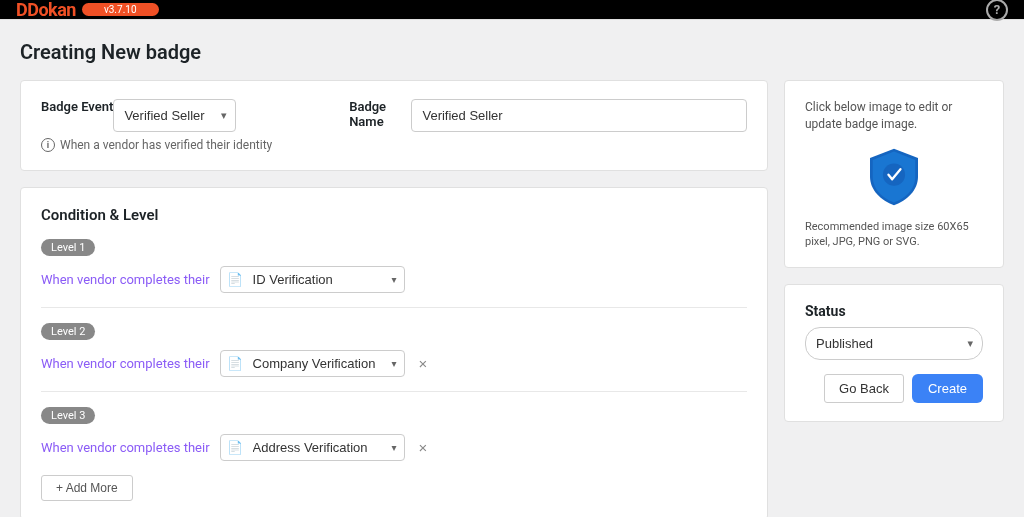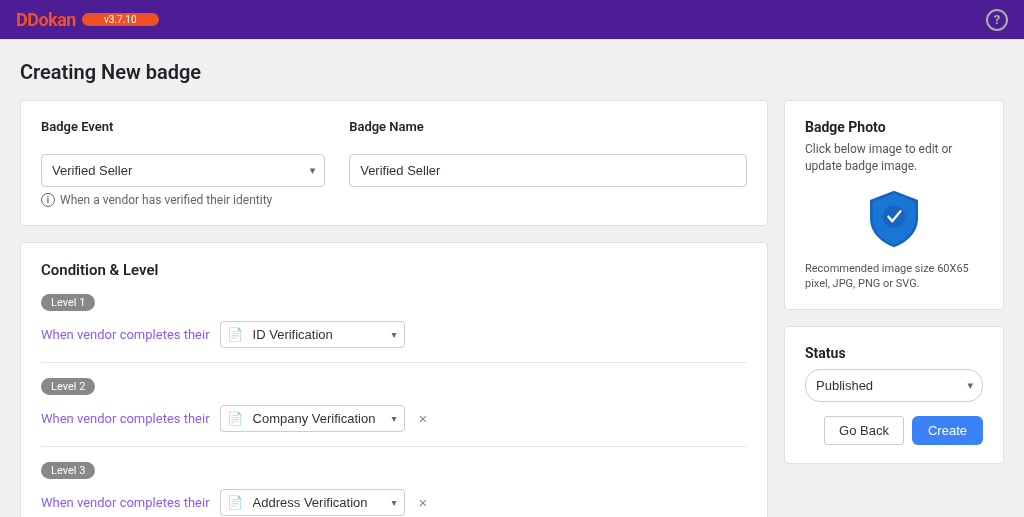--- a/index.html
+++ b/index.html
@@ -4,27 +4,27 @@
   <style>
     * { box-sizing: border-box; margin: 0; padding: 0; }
     body {
       font-family: -apple-system, BlinkMacSystemFont, 'Segoe UI', Roboto, sans-serif;
       background: #f0f0f1;
       color: #333;
       font-size: 14px;
       min-height: 517px;
     }
     .top-bar {
-      background: #4c1d95;
+      background: #000000;
       border-bottom: 1px solid #e0e0e0;
       display: flex;
       align-items: center;
       justify-content: space-between;
       padding: 0 16px;
-      height: 40px;
+      height: 20px;
     }
     .top-bar-left {
       display: flex;
       align-items: center;
       gap: 6px;
     }
     .logo-dokan {
       font-weight: 700;
       font-size: 18px;
       color: #f05025;
@@ -83,22 +83,22 @@
       border: 1px solid #e0e0e0;
       border-radius: 4px;
       padding: 18px 20px;
     }
     .badge-event-name-row {
       display: flex;
       gap: 24px;
     }
     .form-group {
       display: flex;
-      flex-direction: column;
-      gap: 20px;
+      flex-direction: row;
+      gap: 0;
     }
     .form-group.badge-event {
       flex: 1;
     }
     .form-group.badge-name {
       flex: 1.4;
     }
     .form-label {
       font-weight: 600;
       font-size: 13px;
@@ -412,21 +412,20 @@
         </div>
 
         <button class="add-more-btn">+ Add More</button>
       </div>
 
     </div>
 
     <div class="right-column">
 
       <div class="card">
-        <div class="right-card-title">Badge Photo</div>
         <div class="right-card-subtitle">Click below image to edit or update badge image.</div>
         <div class="badge-image-container">
           <svg class="badge-shield" viewBox="0 0 60 65" xmlns="http://www.w3.org/2000/svg">
             <path d="M30 2 L56 12 L56 32 C56 47 44 58 30 63 C16 58 4 47 4 32 L4 12 Z" fill="#1565C0"></path>
             <path d="M30 5 L53 14 L53 32 C53 46 42 56 30 60 C18 56 7 46 7 32 L7 14 Z" fill="#1976D2"></path>
             <circle cx="30" cy="30" r="12" fill="#1565C0"></circle>
             <polyline points="24,30 28,35 37,24" fill="none" stroke="white" stroke-width="2.5" stroke-linecap="round" stroke-linejoin="round"></polyline>
           </svg>
         </div>
         <div class="badge-image-hint">Recommended image size 60X65 pixel, JPG, PNG or SVG.</div>

